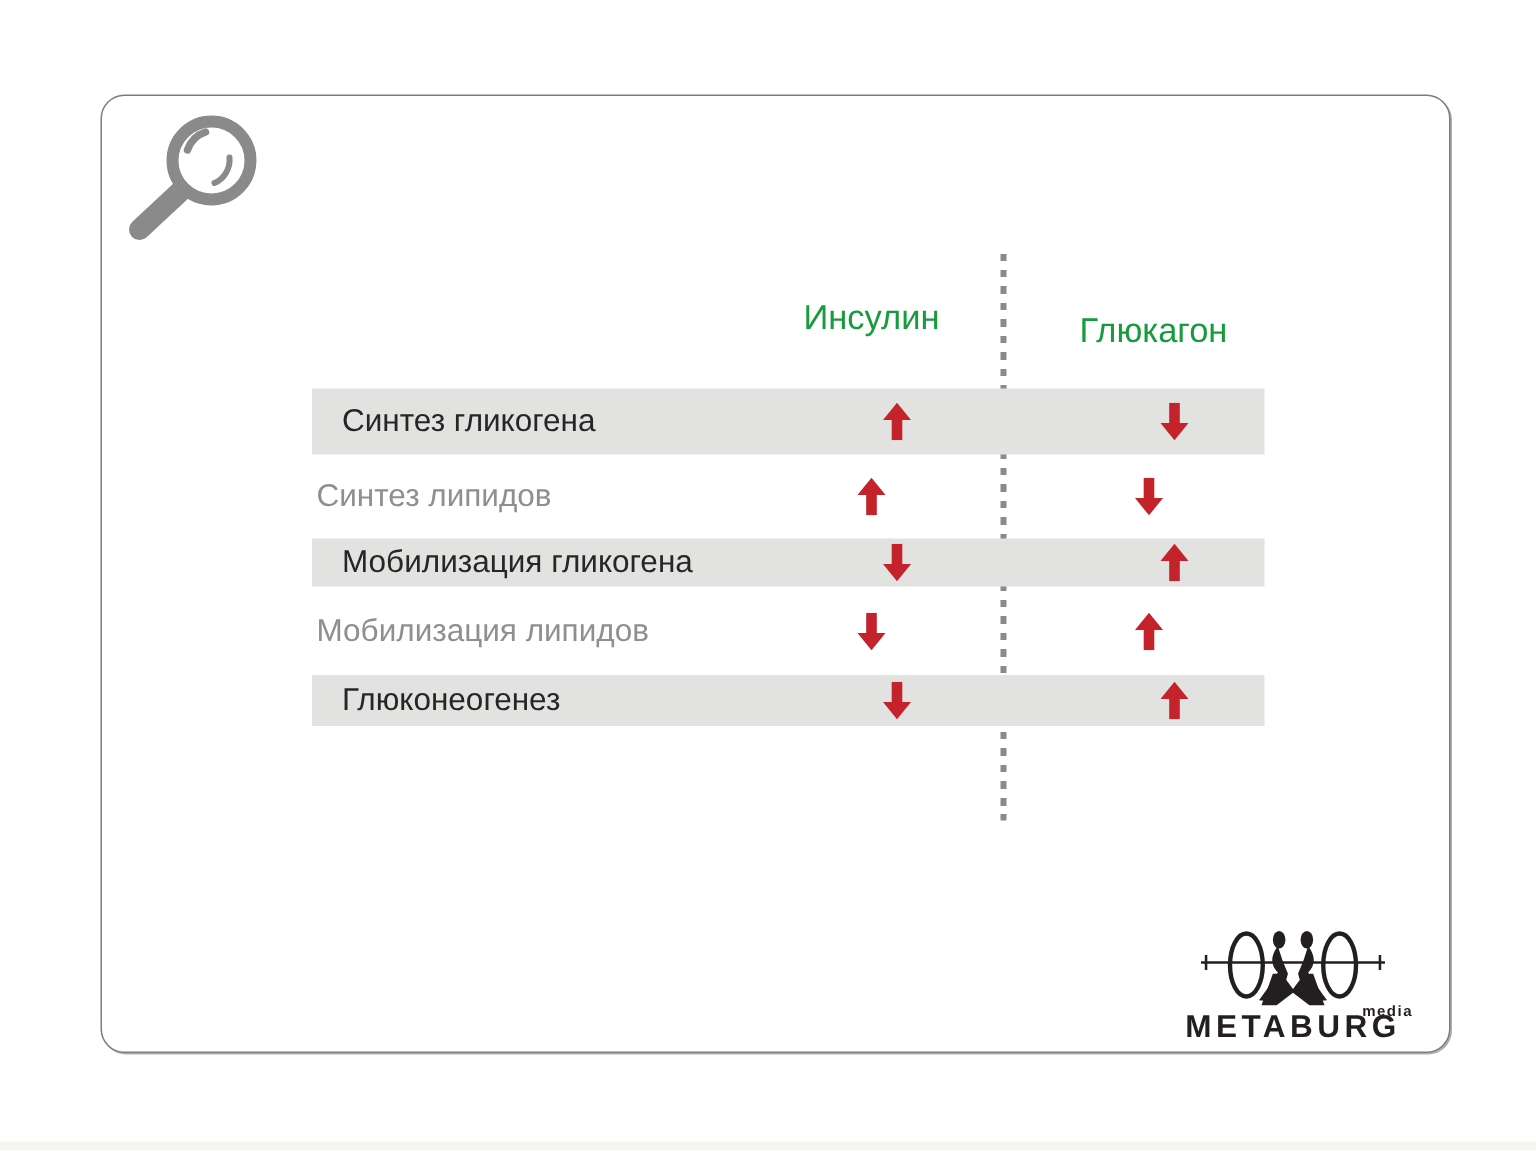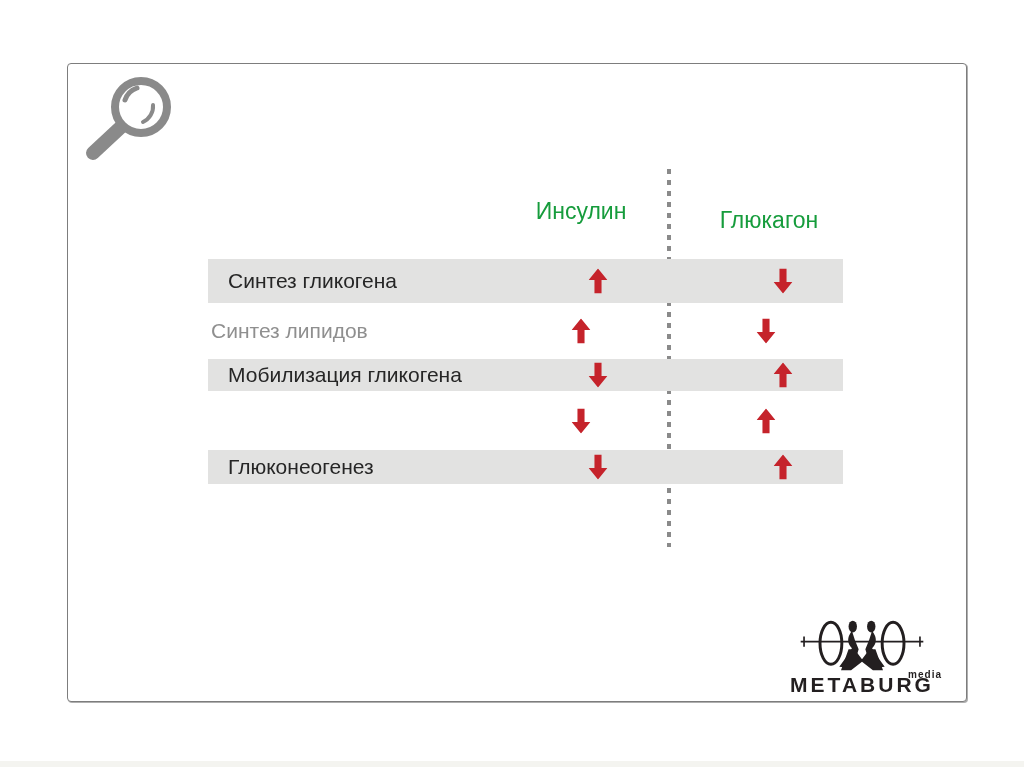--- a/index.html
+++ b/index.html
@@ -4,21 +4,21 @@
 <style>
   html,body { margin:0; padding:0; }
   body {
     width:1024px; height:767px; position:relative;
     background:#ffffff; overflow:hidden;
     font-family:"Liberation Sans", sans-serif;
   }
   .slide {
     position:absolute; left:67px; top:63px; width:900px; height:639px;
     box-sizing:border-box; background:#ffffff;
-    border:1px solid #7d7d7d; border-radius:4px;
+    border:1px solid #7d7d7d; border-radius:16px;
     box-shadow:1px 1px 0 rgba(110,110,110,.55);
   }
   .magnifier { position:absolute; left:12px; top:9px; width:100px; height:92px; }
 
   .col-header {
     position:absolute; transform:translateX(-50%);
     font-size:23px; color:var(--green); white-space:nowrap;
   }
   .hdr-insulin  { left:513px; top:134px; }
   .hdr-glucagon { left:701px; top:143px; }
@@ -113,20 +113,21 @@
           </svg>
         </div>
     <div class="cell cell-glucagon">
           <svg viewBox="0 0 18 24" class="arrow">
             <polygon points="9,0 0,11 5.6,11 5.6,24 12.4,24 12.4,11 18,11"></polygon>
           </svg>
         </div>
   </div>
 
   <div class="row plain">
+    <div class="row-label">Мобилизация липидов</div>
     <div class="cell cell-insulin">
           <svg viewBox="0 0 18 24" class="arrow down">
             <polygon points="9,0 0,11 5.6,11 5.6,24 12.4,24 12.4,11 18,11"></polygon>
           </svg>
         </div>
     <div class="cell cell-glucagon">
           <svg viewBox="0 0 18 24" class="arrow">
             <polygon points="9,0 0,11 5.6,11 5.6,24 12.4,24 12.4,11 18,11"></polygon>
           </svg>
         </div>

